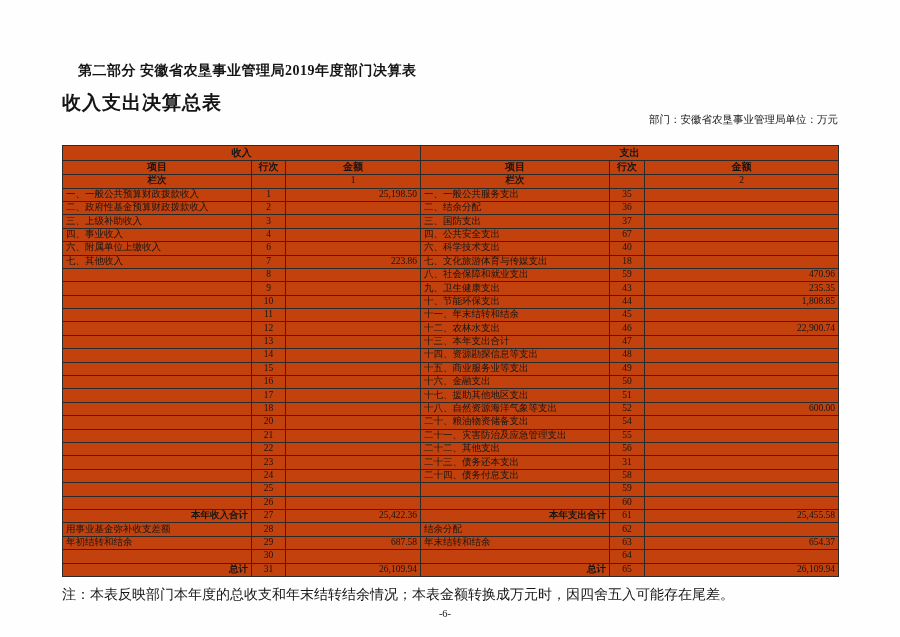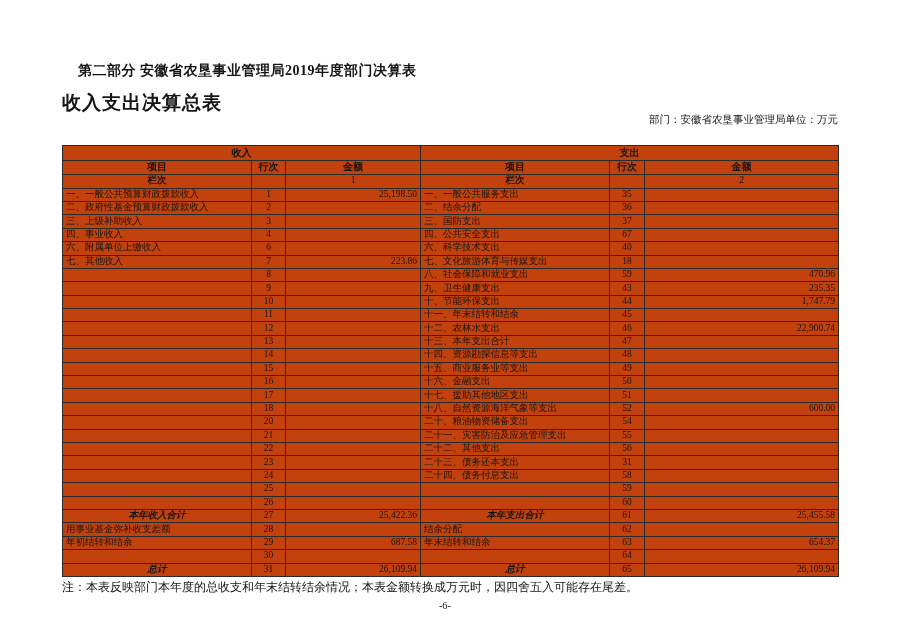--- a/index.html
+++ b/index.html
@@ -34,26 +34,26 @@
   }
   table.acct td {
     border:1px solid #2a2a2a;
     font-size:9.5px; line-height:1.05;
     height:13.4px; padding:0 3px;
     overflow:hidden; white-space:nowrap;
     box-sizing:border-box;
   }
   table.acct .hdr td { font-weight:bold; text-align:center; font-size:10px; height:14.6px; }
   table.acct td.item   { text-align:left; }
-  table.acct td.totalc { text-align:center; font-weight:bold;font-style:italic; }
+  table.acct td.totalc { text-align:right; font-weight:bold; }
   table.acct td.rownum { text-align:center; }
   table.acct td.amount { text-align:right; }
   table.acct td.idx    { text-align:center; font-weight:bold; }
   table.acct td.idxnum { text-align:center; }
-  .note { font-size:12px; line-height:12px; margin-top:4px; }
+  .note { font-size:14px; line-height:12px; margin-top:12px; }
   .pagenum { text-align:center; font-size:10.5px; margin-top:7px; padding-right:10px; }
 </style>
 </head>
 <body>
 
 <div class="page">
   <div class="content">
 
     <h1 class="doc-title">第二部分  安徽省农垦事业管理局2019年度部门决算表</h1>
     <div class="doc-subtitle">收入支出决算总表</div>
@@ -158,21 +158,21 @@
             <td class="item">九、卫生健康支出</td>
             <td class="rownum">43</td>
             <td class="amount">235.35</td>
           </tr>
           <tr>
             <td class="item"></td>
             <td class="rownum">10</td>
             <td class="amount"></td>
             <td class="item">十、节能环保支出</td>
             <td class="rownum">44</td>
-            <td class="amount">1,747.79</td>
+            <td class="amount">1,808.85</td>
           </tr>
           <tr>
             <td class="item"></td>
             <td class="rownum">11</td>
             <td class="amount"></td>
             <td class="item">十一、年末结转和结余</td>
             <td class="rownum">45</td>
             <td class="amount"></td>
           </tr>
           <tr>

